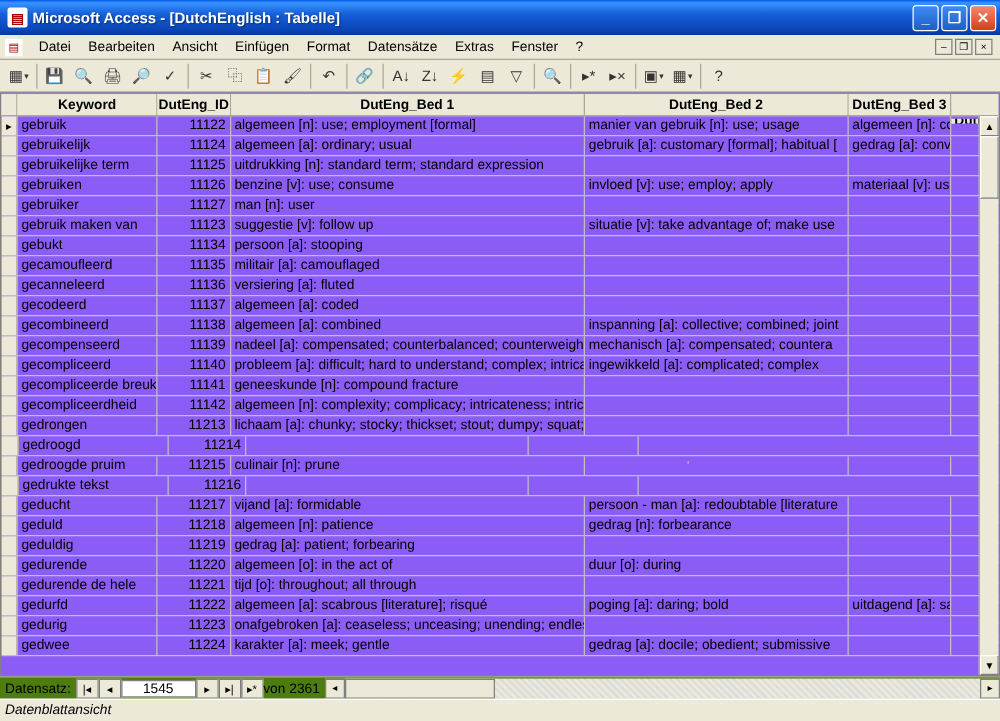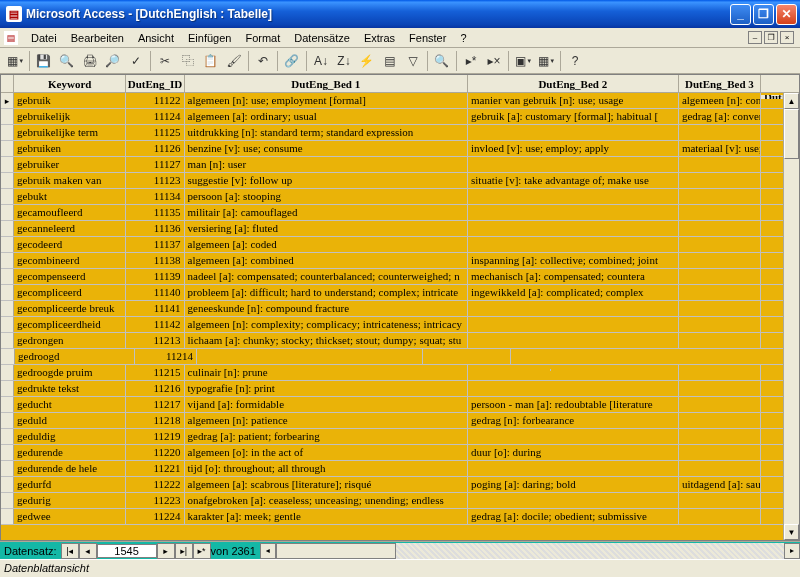--- a/index.html
+++ b/index.html
@@ -13,33 +13,33 @@
 .winbtn.close { background: linear-gradient(to bottom, #f5866d, #d4401a); }
 .menubar { background: #ece9d8; height: 20px; display: flex; align-items: center; padding: 0 4px; border-bottom: 1px solid #aca899; font-size: 11px; }
 .menubar .micon { width: 14px; height: 14px; margin-right: 6px; background: #fff; color:#a00; font-size:9px; display:flex; align-items:center; justify-content:center; }
 .menubar span.mitem { padding: 2px 7px; cursor: default; }
 .menubar .right { margin-left: auto; display: flex; gap: 2px; padding-right: 2px; }
 .menubar .right div { width: 14px; height: 13px; border: 1px solid #808080; background: #ece9d8; font-size: 8px; display: flex; align-items: center; justify-content: center; }
 .toolbar { background: #ece9d8; height: 26px; display: flex; align-items: center; padding: 0 4px; border-bottom: 1px solid #aca899; gap: 1px; }
 .tbtn { width: 22px; height: 22px; display: flex; align-items: center; justify-content: center; font-size: 12px; color: #333; border: 1px solid transparent; }
 .tbtn.drop::after { content: '▾'; font-size: 7px; margin-left: 1px; color: #333; }
 .tsep { width: 1px; height: 20px; background: #aca899; margin: 0 2px; }
-.gridwrap { position: absolute; top: 74px; left: 0; right: 0; bottom: 36px; background: #eab308; overflow: hidden; border: 1px solid #808080; font-family: Liberation Serif, serif; }
+.gridwrap { position: absolute; top: 74px; left: 0; right: 0; bottom: 36px; background: #8b5cf6; overflow: hidden; border: 1px solid #808080; }
 .ghead { display: flex; background: #ece9d8; border-bottom: 1px solid #aca899; height: 18px; position: sticky; top: 0; }
 .ghead .rh { width: 14px; border-right: 1px solid #aca899; background: #ece9d8; }
 .ghead .ch { border-right: 1px solid #aca899; padding: 2px 4px; font-weight: bold; text-align: center; background: #ece9d8; white-space: nowrap; overflow: hidden; display:flex; align-items:center; justify-content:center; }
 .gbody { position: absolute; top: 18px; left: 0; right: 0; bottom: 0; overflow: hidden; }
 .row { display: flex; height: 16px; border-bottom: 1px solid #c0c0c0; }
 .row .rh { width: 14px; background: #ece9d8; border-right: 1px solid #aca899; display: flex; align-items: center; justify-content: center; font-size: 9px; }
 .row .cell { border-right: 1px solid #c0c0c0; padding: 1px 3px; white-space: nowrap; overflow: hidden; font-size: 11px; }
 .c0 { width: 120px; } .c1 { width: 62px; text-align: right; } .c2 { width: 304px; } .c3 { width: 226px; } .c4 { width: 88px; } .c5 { width: 40px; margin-top: 20px; }
 .vscroll { position: absolute; right: 0; top: 18px; bottom: 0; width: 16px; background: #ece9d8; border-left: 1px solid #aca899; }
 .vscroll .arr { height: 16px; background: #ece9d8; border: 1px solid #fff; border-right-color:#808080; border-bottom-color:#808080; display:flex; align-items:center; justify-content:center; font-size:8px; }
 .vscroll .thumb { position: absolute; top: 16px; left: 0; right: 0; height: 50px; background: #ece9d8; border: 1px solid #fff; border-right-color:#808080; border-bottom-color:#808080; }
-.navbar { position: absolute; bottom: 18px; left: 0; right: 0; height: 18px; background: #14b8a6; border-top: 1px solid #aca899; display: flex; align-items: center; font-size: 11px; }
+.navbar { position: absolute; bottom: 18px; left: 0; right: 0; height: 18px; background: #4d7c0f; border-top: 1px solid #aca899; display: flex; align-items: center; font-size: 11px; }
 .navbar .lbl { padding: 0 4px; }
 .navbtn { width: 18px; height: 16px; border: 1px solid #808080; background: #ece9d8; display: flex; align-items: center; justify-content: center; font-size: 9px; }
 .navinput { width: 60px; height: 14px; border: 1px solid #808080; background: #fff; text-align: center; font-size: 11px; }
 .navbar .hscroll { flex: 1; height: 16px; background: #ece9d8; margin-left: 4px; display: flex; }
 .navbar .hscroll .arr { width: 16px; border: 1px solid #808080; display:flex; align-items:center; justify-content:center; font-size:8px; }
 .navbar .hscroll .track { flex: 1; background: repeating-linear-gradient(45deg,#ece9d8,#ece9d8 2px,#ddd 2px,#ddd 4px); position: relative; }
 .navbar .hscroll .thumb { position: absolute; left: 0; width: 120px; top: 0; bottom: 0; background: #ece9d8; border: 1px solid #808080; }
 .statusbar { position: absolute; bottom: 0; left: 0; right: 0; height: 18px; background: #ece9d8; border-top: 1px solid #fff; padding: 2px 4px; font-size: 11px; font-style: italic; }
 </style>
 </head>
@@ -277,21 +277,20 @@
         <div class="cell c1">11215</div>
         <div class="cell c2">culinair [n]: prune</div>
         <div class="cell c3"></div>
         <div class="cell c4"></div>
         <div class="cell c5"></div>
       </div>
       <div class="row">
         <div class="rh"></div>
         <div class="cell c0">gedrukte tekst</div>
         <div class="cell c1">11216</div>
-        <div class="cell c2">typografie [n]: print</div>
         <div class="cell c3"></div>
         <div class="cell c4"></div>
         <div class="cell c5"></div>
       </div>
       <div class="row">
         <div class="rh"></div>
         <div class="cell c0">geducht</div>
         <div class="cell c1">11217</div>
         <div class="cell c2">vijand [a]: formidable</div>
         <div class="cell c3">persoon - man [a]: redoubtable [literature</div>

